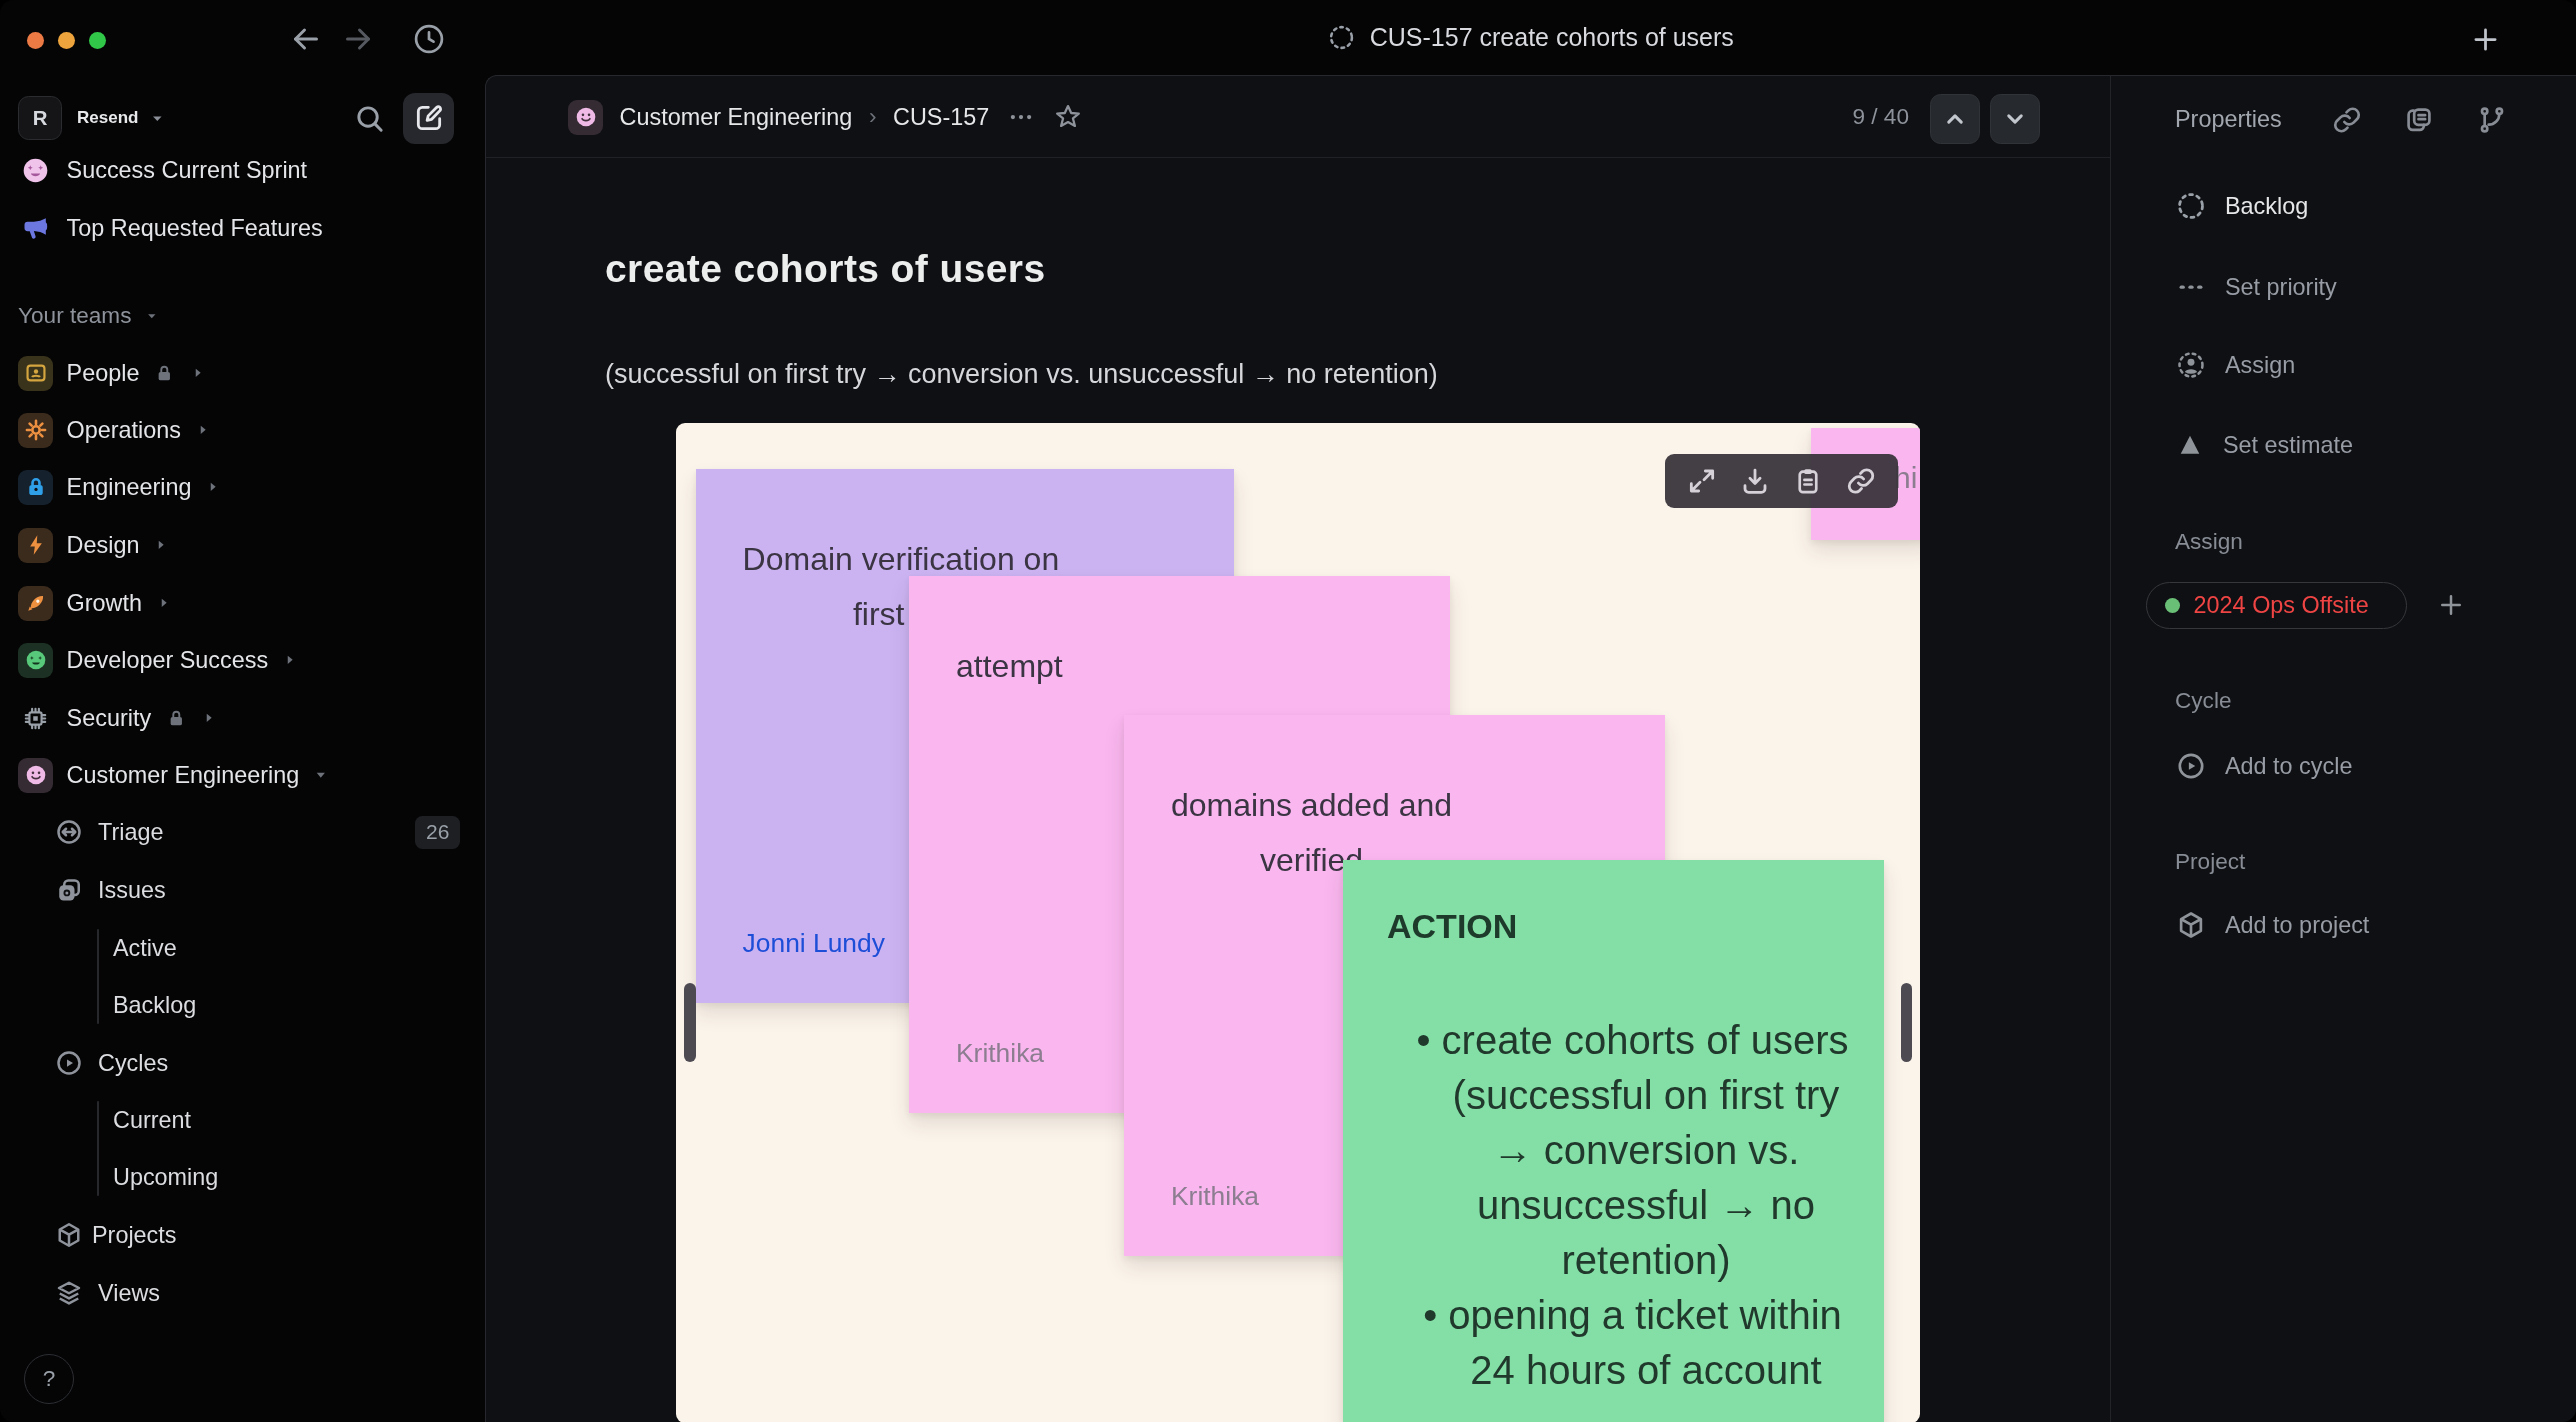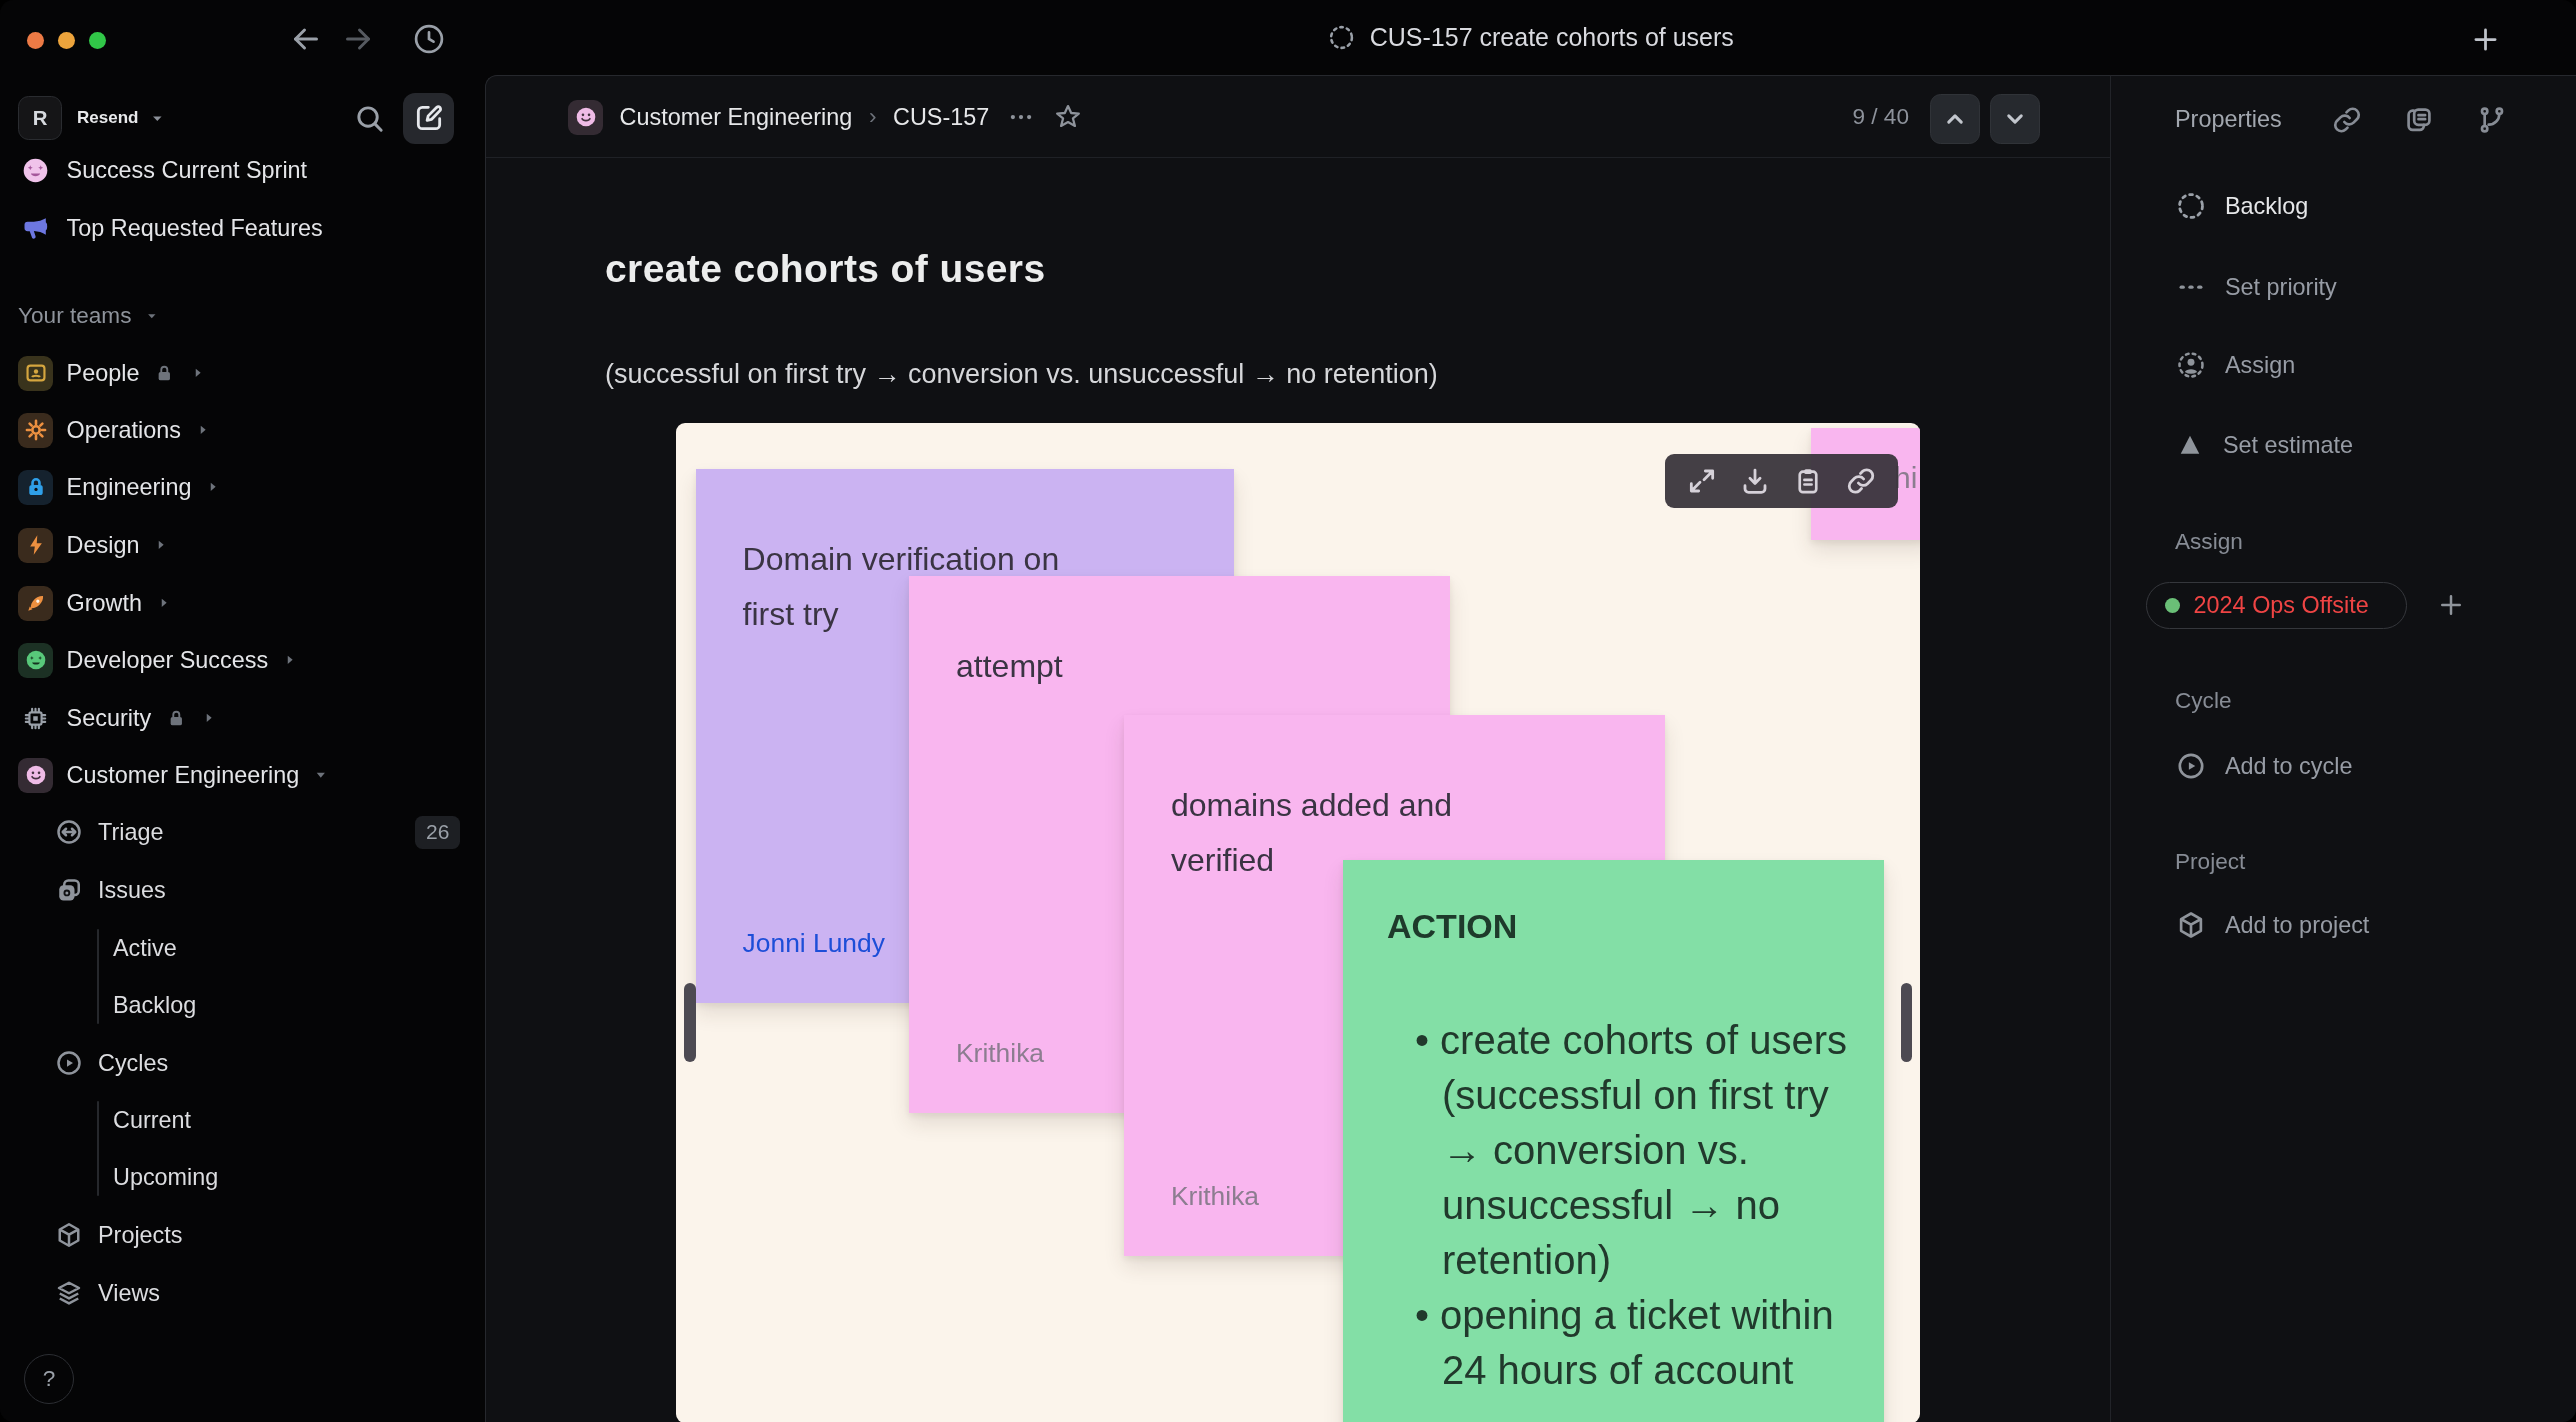--- a/index.html
+++ b/index.html
@@ -36,21 +36,21 @@
         border-top:1.1px solid #26282d;border-left:1.1px solid #26282d;border-radius:12px 0 0 0;box-sizing:border-box;}
   .mheader{position:absolute;left:0;top:0;width:100%;height:82px;border-bottom:1.1px solid #1f2126;box-sizing:border-box;}
   .crumbs{position:absolute;left:82px;top:0;height:82px;display:flex;align-items:center;gap:16.6px;}
   .crumb-t{font-size:23.4px;color:#e6e7e9;}
   .crumb-sep{font-size:22.6px;color:#6d727a;}
   .hbtn{color:#8e939b;display:flex;align-items:center;}
   .counter{position:absolute;right:201px;top:0;height:82px;display:flex;align-items:center;
            font-size:22.6px;color:#8d929b;}
   .pagebtn{position:absolute;top:18px;width:50px;height:50px;border-radius:10.6px;background:#26292e;
            border:0.8px solid #303338;display:flex;align-items:center;justify-content:center;color:#c2c6cd;box-sizing:border-box;}
-  .doc{position:absolute;left:0;top:82px;width:1625px;height:1265px;overflow:hidden;}
+  .doc{position:absolute;left:0;top:82px;width:1625px;height:1265px;overflow:hidden;text-align:center;}
   .doc-title{position:absolute;left:119px;top:89px;font-size:39px;font-weight:700;color:#eceded;letter-spacing:0.4px;}
   .doc-sub{position:absolute;left:119px;top:201px;font-size:27px;color:#d6d7da;}
   
   .board{position:absolute;left:190px;top:265px;width:1244px;height:1000px;background:#fbf4eb;
          border-radius:9px;overflow:hidden;}
   .note{position:absolute;box-shadow:0 10.6px 19.6px rgba(60,45,30,.12),0 3px 6px rgba(60,45,30,.08);}
   .ntxt{position:absolute;left:47px;top:63px;font-size:32px;line-height:55px;color:#3a3443;}
   .ntxt span{display:block;}
   .nauthor{position:absolute;left:47px;bottom:44px;font-size:26.4px;color:#8c7d90;}
   .g-title{position:absolute;left:44px;top:47px;font-size:34px;font-weight:700;color:#1e3a2b;}
@@ -382,21 +382,21 @@
       <span class="sublbl" style="margin-left:95px">Upcoming</span>
     </div>
 
     <div class="srow" style="top:1135px">
       <span style="width:35px;margin-left:33px;display:flex;justify-content:center">
         <svg viewBox="0 0 24 24" width="30" height="30" fill="none" stroke="#8f949c" stroke-width="2" stroke-linejoin="round">
             <path d="M12 3.4 19.4 7.6v8.8L12 20.6 4.6 16.4V7.6z"></path>
             <path d="M4.8 7.7 12 11.7l7.2-4M12 11.7v8.6"></path>
           </svg>
       </span>
-      <span class="sublbl" style="margin-left:12px">Projects</span>
+      <span class="sublbl" style="margin-left:6px">Projects</span>
     </div>
 
     <div class="srow" style="top:1193px">
       <span style="width:35px;margin-left:33px;display:flex;justify-content:center">
         <svg viewBox="0 0 24 24" width="30" height="30" fill="none" stroke="#8f949c" stroke-width="2" stroke-linejoin="round">
             <path d="M12 3.8 20 8l-8 4.2L4 8z"></path>
             <path d="M4.6 12.4 12 16.3l7.4-3.9"></path>
             <path d="M4.6 16.4 12 20.3l7.4-3.9"></path>
           </svg>
       </span>

